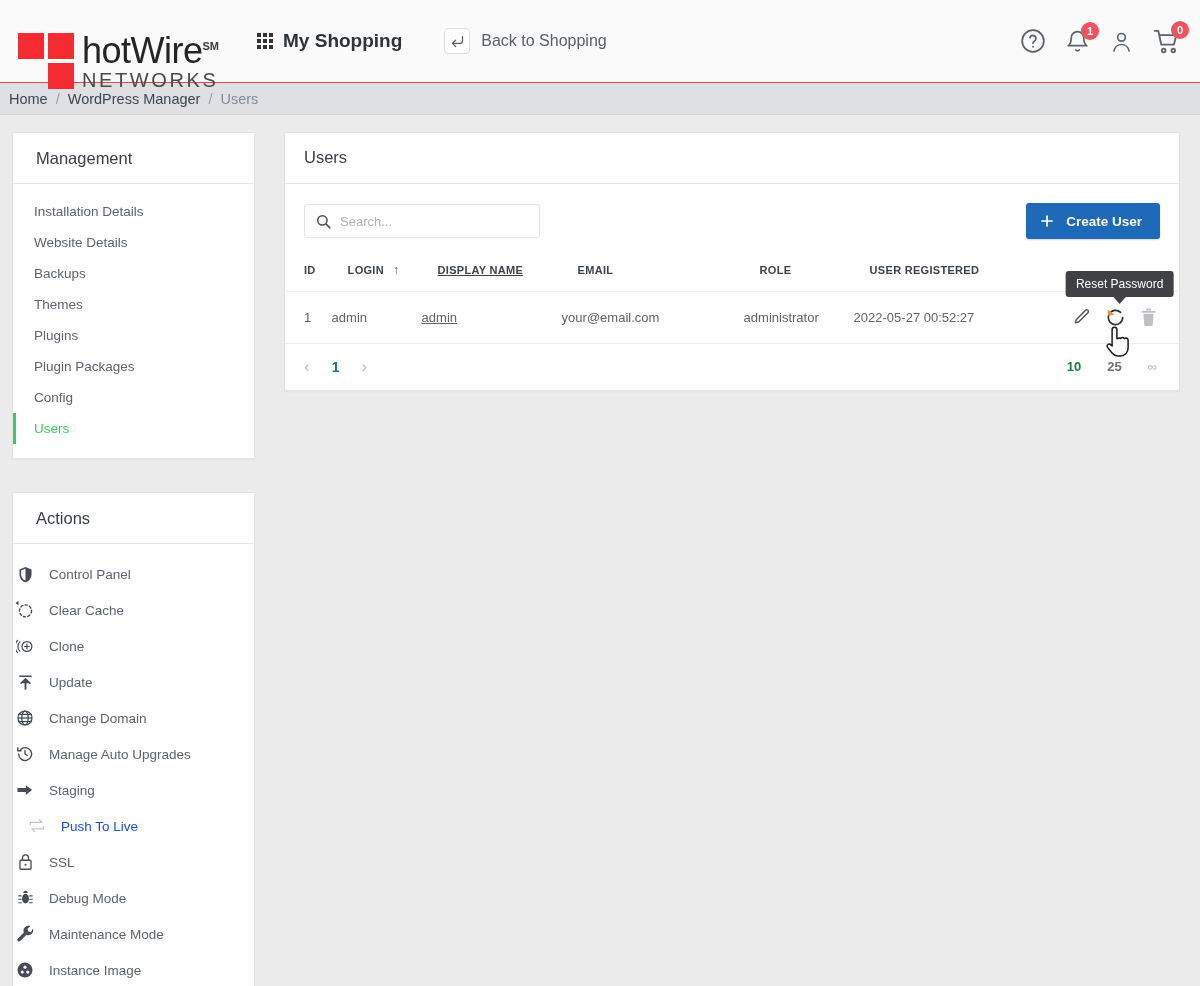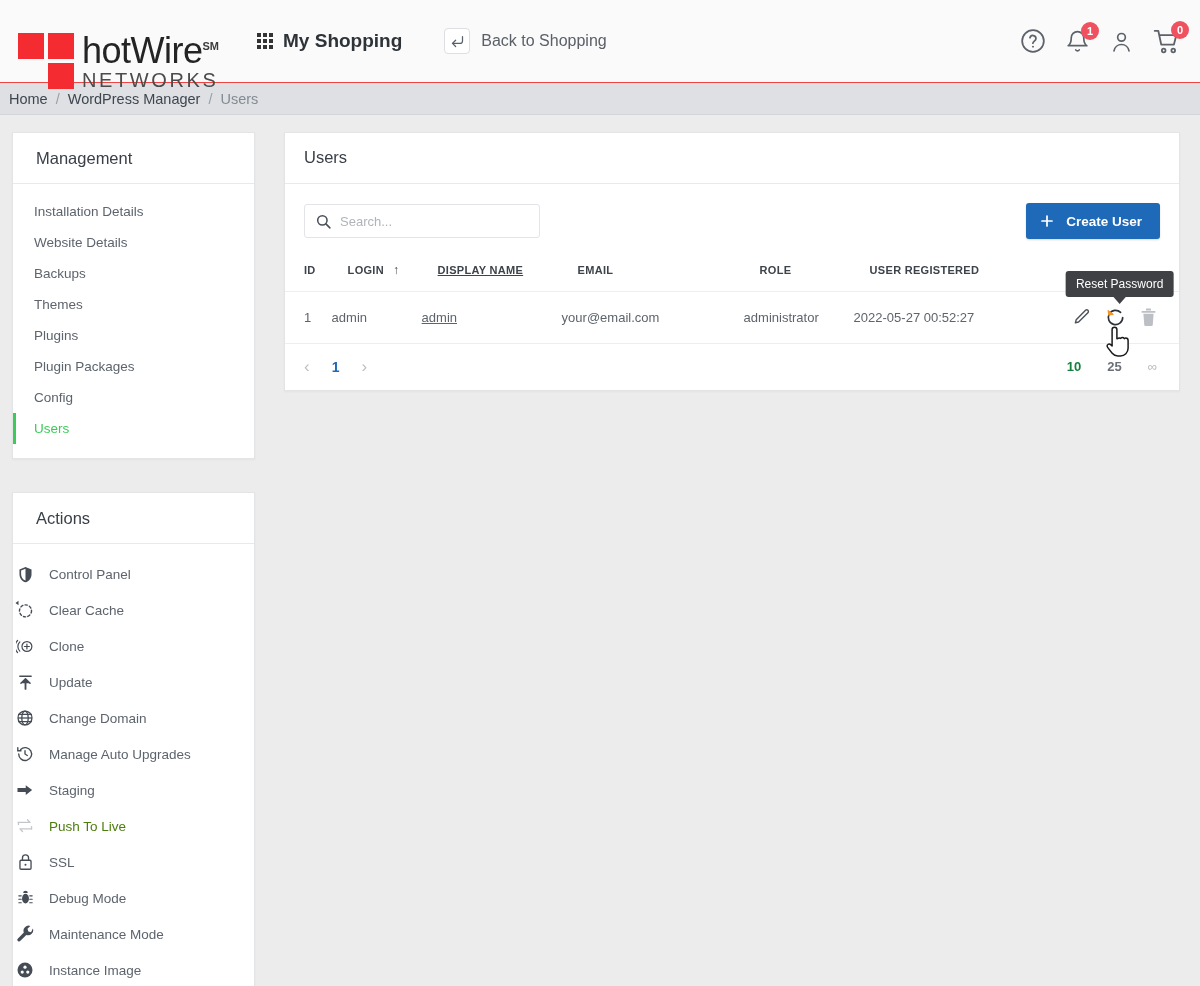--- a/index.html
+++ b/index.html
@@ -118,21 +118,21 @@
   .actions-card { margin-top: 33px; }
   .action-item {
     display: flex; align-items: center; gap: 14px;
     padding: 8px 2px; font-size: 13.5px; color: #5d646d; cursor: pointer;
   }
   .action-item .aicon {
     width: 20px; height: 20px; flex: 0 0 20px;
     display: flex; align-items: center; justify-content: center;
     color: #454c55;
   }
-  .action-item.disabled { color: #4d7c0f; cursor: default; }
+  .action-item.disabled { color: #1d4ed8; cursor: default; margin-left: 12px; }
   .action-item.disabled .aicon { color: #c3c7cc; }
 
   
   .main { flex: 1; }
   .main-head {
     padding: 15px 19px 16px;
     border-bottom: 1px solid #e8e9eb;
     font-size: 16.5px; color: #3a4048;
   }
   .toolbar {

